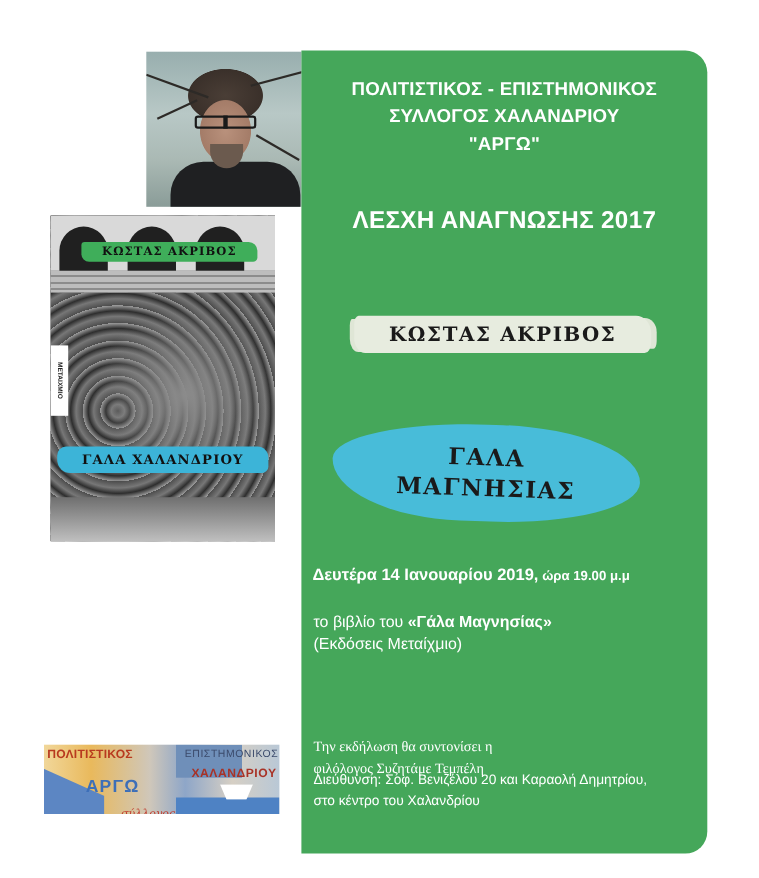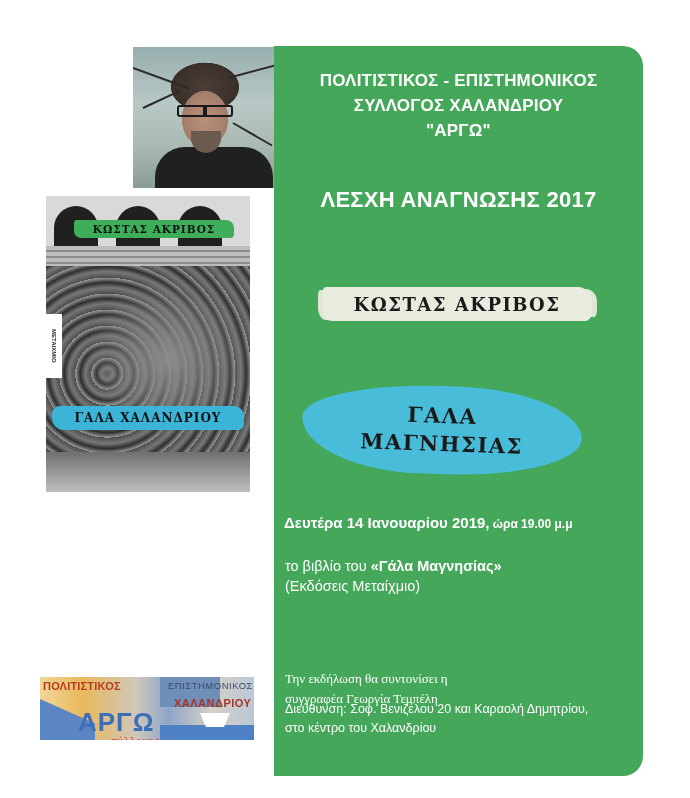--- a/index.html
+++ b/index.html
@@ -139,21 +139,21 @@
     background: linear-gradient(90deg, #f1d79a 0%, #e9b95c 20%, #cfc7ba 45%, #8ea6c8 60%, #d6cfc4 80%, #b9c8d6 100%);
   }
   .logo .shape1 { position: absolute; left: 0; top: 22px; width: 55px; height: 41px; background: #5c86c3; clip-path: polygon(0 0, 100% 60%, 100% 100%, 0 100%); }
   .logo .shape2 { position: absolute; left: 120px; top: 0; width: 60px; height: 30px; background: #6f8fb9; }
   .logo .shape3 { position: absolute; left: 120px; top: 48px; width: 94px; height: 15px; background: #4e82c4; }
   .logo .shape4 { position: absolute; left: 160px; top: 36px; width: 30px; height: 14px; background: #ffffff; clip-path: polygon(0 0, 100% 0, 80% 100%, 20% 100%); }
   .logo .t1 { position: absolute; left: 3px; top: 3px; font-family: "Liberation Sans", sans-serif; font-size: 11px; font-weight: bold; color: #b83a1f; letter-spacing: 0.2px; }
   .logo .t2 { position: absolute; left: 70px; top: 18px; font-family: "DejaVu Serif", serif; font-size: 10px; font-style: italic; color: #c0392b; margin-top: 40px; }
   .logo .t3 { position: absolute; left: 128px; top: 3px; font-family: "Liberation Sans", sans-serif; font-size: 9.5px; color: #3b4a6b; letter-spacing: 0.5px; }
   .logo .t4 { position: absolute; left: 134px; top: 20px; font-family: "Liberation Sans", sans-serif; font-size: 11px; font-weight: bold; color: #a83226; letter-spacing: 0.5px; }
-  .logo .t5 { position: absolute; left: 38px; top: 30px; font-family: "Liberation Sans", sans-serif; font-size: 26px; font-weight: bold; color: #3d6fb8; letter-spacing: 1px; }
+  .logo .t5 { position: absolute; left: 38px; top: 30px; font-family: "Liberation Sans", sans-serif; font-size: 16px; font-weight: bold; color: #3d6fb8; letter-spacing: 1px; }
 </style>
 </head>
 <body>
 
 <div class="author-photo">
   <div class="branch" style="left:0;top:20px;width:60px;transform:rotate(20deg)"></div>
   <div class="branch" style="left:10px;top:60px;width:40px;transform:rotate(-25deg)"></div>
   <div class="branch" style="left:95px;top:30px;width:50px;transform:rotate(-15deg)"></div>
   <div class="branch" style="left:100px;top:75px;width:45px;transform:rotate(30deg)"></div>
   <div class="jacket"></div>
@@ -179,21 +179,21 @@
 
   <div class="event-date"><span>Δευτέρα 14 Ιανουαρίου  2019,</span><span class="time"> ώρα 19.00 μ.μ</span></div>
 
   <div class="desc">
     <div><span>το βιβλίο του  </span><b>«Γάλα Μαγνησίας»</b></div>
     <div>(Εκδόσεις Μεταίχμιο)</div>
   </div>
 
   <div class="moderator">
     <div>Την εκδήλωση θα συντονίσει η</div>
-    <div>συγγραφέα Γεωργία  Τεμπέλη</div>
+    <div>φιλόλογος Συζητάμε  Τεμπέλη</div>
   </div>
 
   <div class="address">
     <div>Διεύθυνση: Σοφ. Βενιζέλου 20 και Καραολή Δημητρίου,</div>
     <div>στο κέντρο του Χαλανδρίου</div>
   </div>
 </div>
 
 <div class="book-cover">
   <div class="arches">

